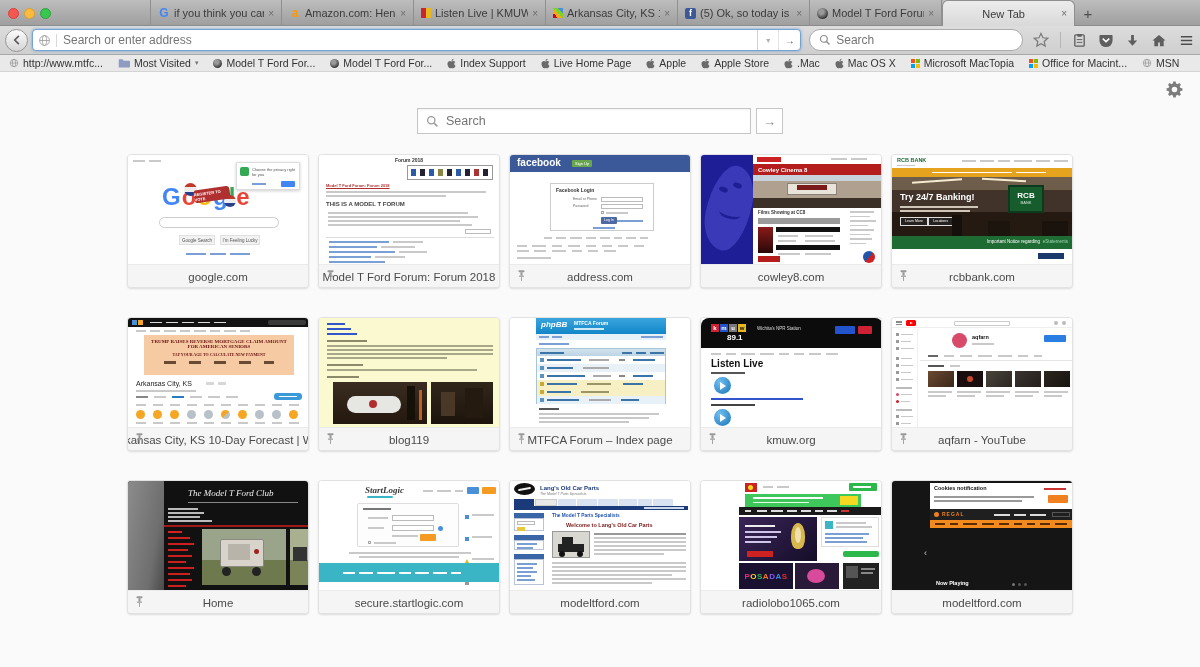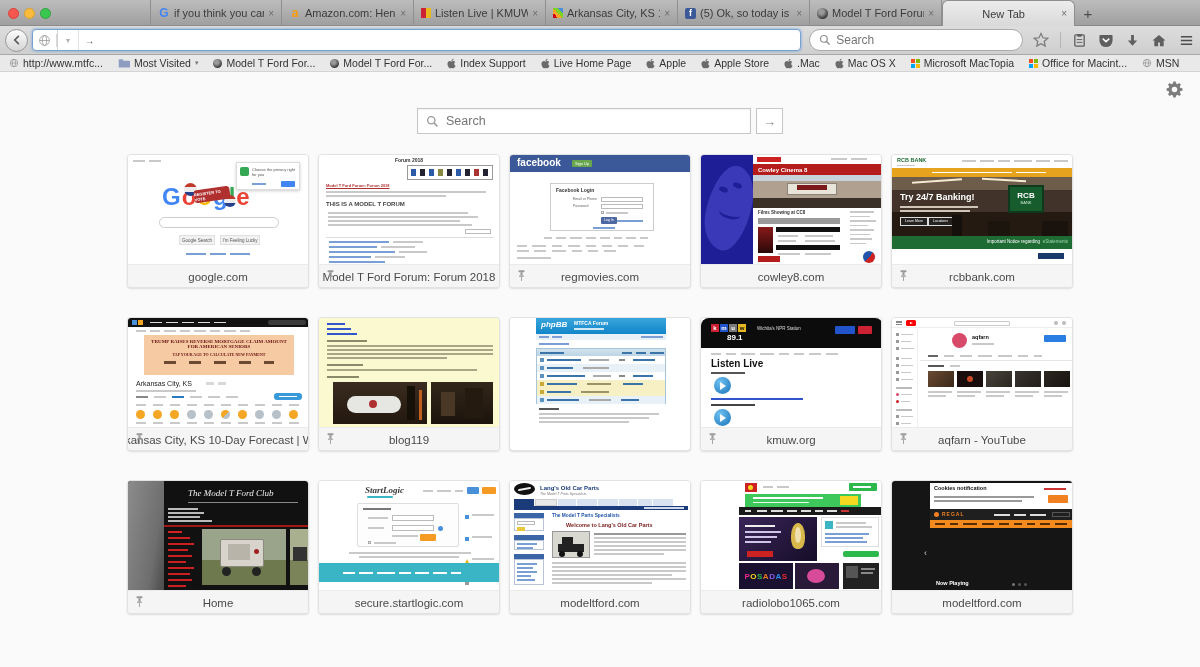--- a/index.html
+++ b/index.html
@@ -128,20 +128,21 @@
         </svg>
     </div>
     <div class="url-wrap">
       <span class="url-glyph">
         <svg width="13" height="13" viewBox="0 0 16 16">
             <circle cx="8" cy="8" r="6" stroke="#9a9a9a" fill="none"></circle>
             <ellipse cx="8" cy="8" rx="2.6" ry="6" stroke="#9a9a9a" fill="none"></ellipse>
             <path d="M2 8h12" stroke="#9a9a9a"></path>
           </svg>
       </span>
+      <input placeholder="Search or enter address" style="">
       <div class="url-btns">
         <span class="url-btn drop">▾</span>
         <span class="url-btn go">→</span>
       </div>
     </div>
     <div class="search-wrap">
       <svg width="12" height="12" viewBox="0 0 16 16">
           <circle cx="6.5" cy="6.5" r="4.5" stroke="#8f8f8f" stroke-width="1.6" fill="none"></circle>
           <path d="M10 10l4 4" stroke="#8f8f8f" stroke-width="1.8"></path>
         </svg>
@@ -396,21 +397,21 @@
             <div class="ln" style="left:94px;top:95px;width:12px;height:1.5px"></div>
           <div class="ln" style="left:7px;top:102px;width:34px;height:1.5px"></div>
         </div>
         <div class="tile-label">
             <span class="pin"><svg width="9" height="13" viewBox="0 0 12 16">
                 <rect x="2" y="1" width="8" height="2.6" rx="1" fill="#9a9a9a"></rect>
                 <rect x="4.6" y="3.6" width="2.8" height="4.4" fill="#9a9a9a"></rect>
                 <rect x="2.6" y="8" width="6.8" height="1.8" rx=".9" fill="#9a9a9a"></rect>
                 <rect x="5.4" y="9.8" width="1.2" height="5.4" fill="#9a9a9a"></rect>
               </svg></span>
-            <span>regmovies.com</span>
+            <span>address.com</span>
           </div>
       </div>
 
       <div class="tile">
         <div class="thumb" style="background:#fff">
           <div class="a" style="left:0;top:0;width:52px;height:109px;background:#1e1e96;overflow:hidden">
             <div class="a" style="left:6px;top:10px;width:44px;height:86px;background:#3a3ab8;border-radius:50% 50% 46% 54%/60% 42% 58% 40%;transform:rotate(12deg)"></div>
             <div class="a" style="left:18px;top:32px;width:9px;height:5px;background:#1e1e96;border-radius:50%;transform:rotate(18deg)"></div>
             <div class="a" style="left:32px;top:28px;width:9px;height:5px;background:#1e1e96;border-radius:50%;transform:rotate(18deg)"></div>
             <div class="a" style="left:18px;top:52px;width:22px;height:12px;border-bottom:3px solid #1e1e96;border-radius:50%;transform:rotate(14deg)"></div>
@@ -680,20 +681,29 @@
                 <i style="width:32px;height:2px;background:#3a74a8;margin-left:3px"></i>
                 <i style="width:22px;height:1.5px;background:#aaa;margin-left:10px"></i>
                 <i style="width:18px;height:1.5px;background:#3a74a8;margin-left:10px"></i>
               </div>
           </div>
           <div class="ln" style="left:29px;top:90px;width:20px;height:1.8px;background:#555"></div>
           <div class="ln" style="left:29px;top:95px;width:120px;height:1.5px"></div>
           <div class="ln" style="left:29px;top:99px;width:110px;height:1.5px"></div>
           <div class="ln" style="left:29px;top:103px;width:90px;height:1.5px"></div>
         </div>
+        <div class="tile-label">
+            <span class="pin"><svg width="9" height="13" viewBox="0 0 12 16">
+                <rect x="2" y="1" width="8" height="2.6" rx="1" fill="#9a9a9a"></rect>
+                <rect x="4.6" y="3.6" width="2.8" height="4.4" fill="#9a9a9a"></rect>
+                <rect x="2.6" y="8" width="6.8" height="1.8" rx=".9" fill="#9a9a9a"></rect>
+                <rect x="5.4" y="9.8" width="1.2" height="5.4" fill="#9a9a9a"></rect>
+              </svg></span>
+            <span>MTFCA Forum – Index page</span>
+          </div>
       </div>
 
       <div class="tile">
         <div class="thumb">
           <div class="a" style="left:0;top:0;width:182px;height:30px;background:#0c0c0c;border-radius:8px 8px 0 0">
             <span class="a" style="left:10px;top:6px;width:8px;height:8px;background:#cc2233;color:#fff;font-size:6px;font-weight:bold;text-align:center;line-height:8px">k</span>
             <span class="a" style="left:19px;top:6px;width:8px;height:8px;background:#2255cc;color:#fff;font-size:6px;font-weight:bold;text-align:center;line-height:8px">m</span>
             <span class="a" style="left:28px;top:6px;width:8px;height:8px;background:#7a7a7a;color:#fff;font-size:6px;font-weight:bold;text-align:center;line-height:8px">u</span>
             <span class="a" style="left:37px;top:6px;width:8px;height:8px;background:#e8b820;color:#111;font-size:6px;font-weight:bold;text-align:center;line-height:8px">w</span>
             <span class="t" style="left:26px;top:16px;color:#fff;font-weight:bold;font-size:8px">89.1</span>

